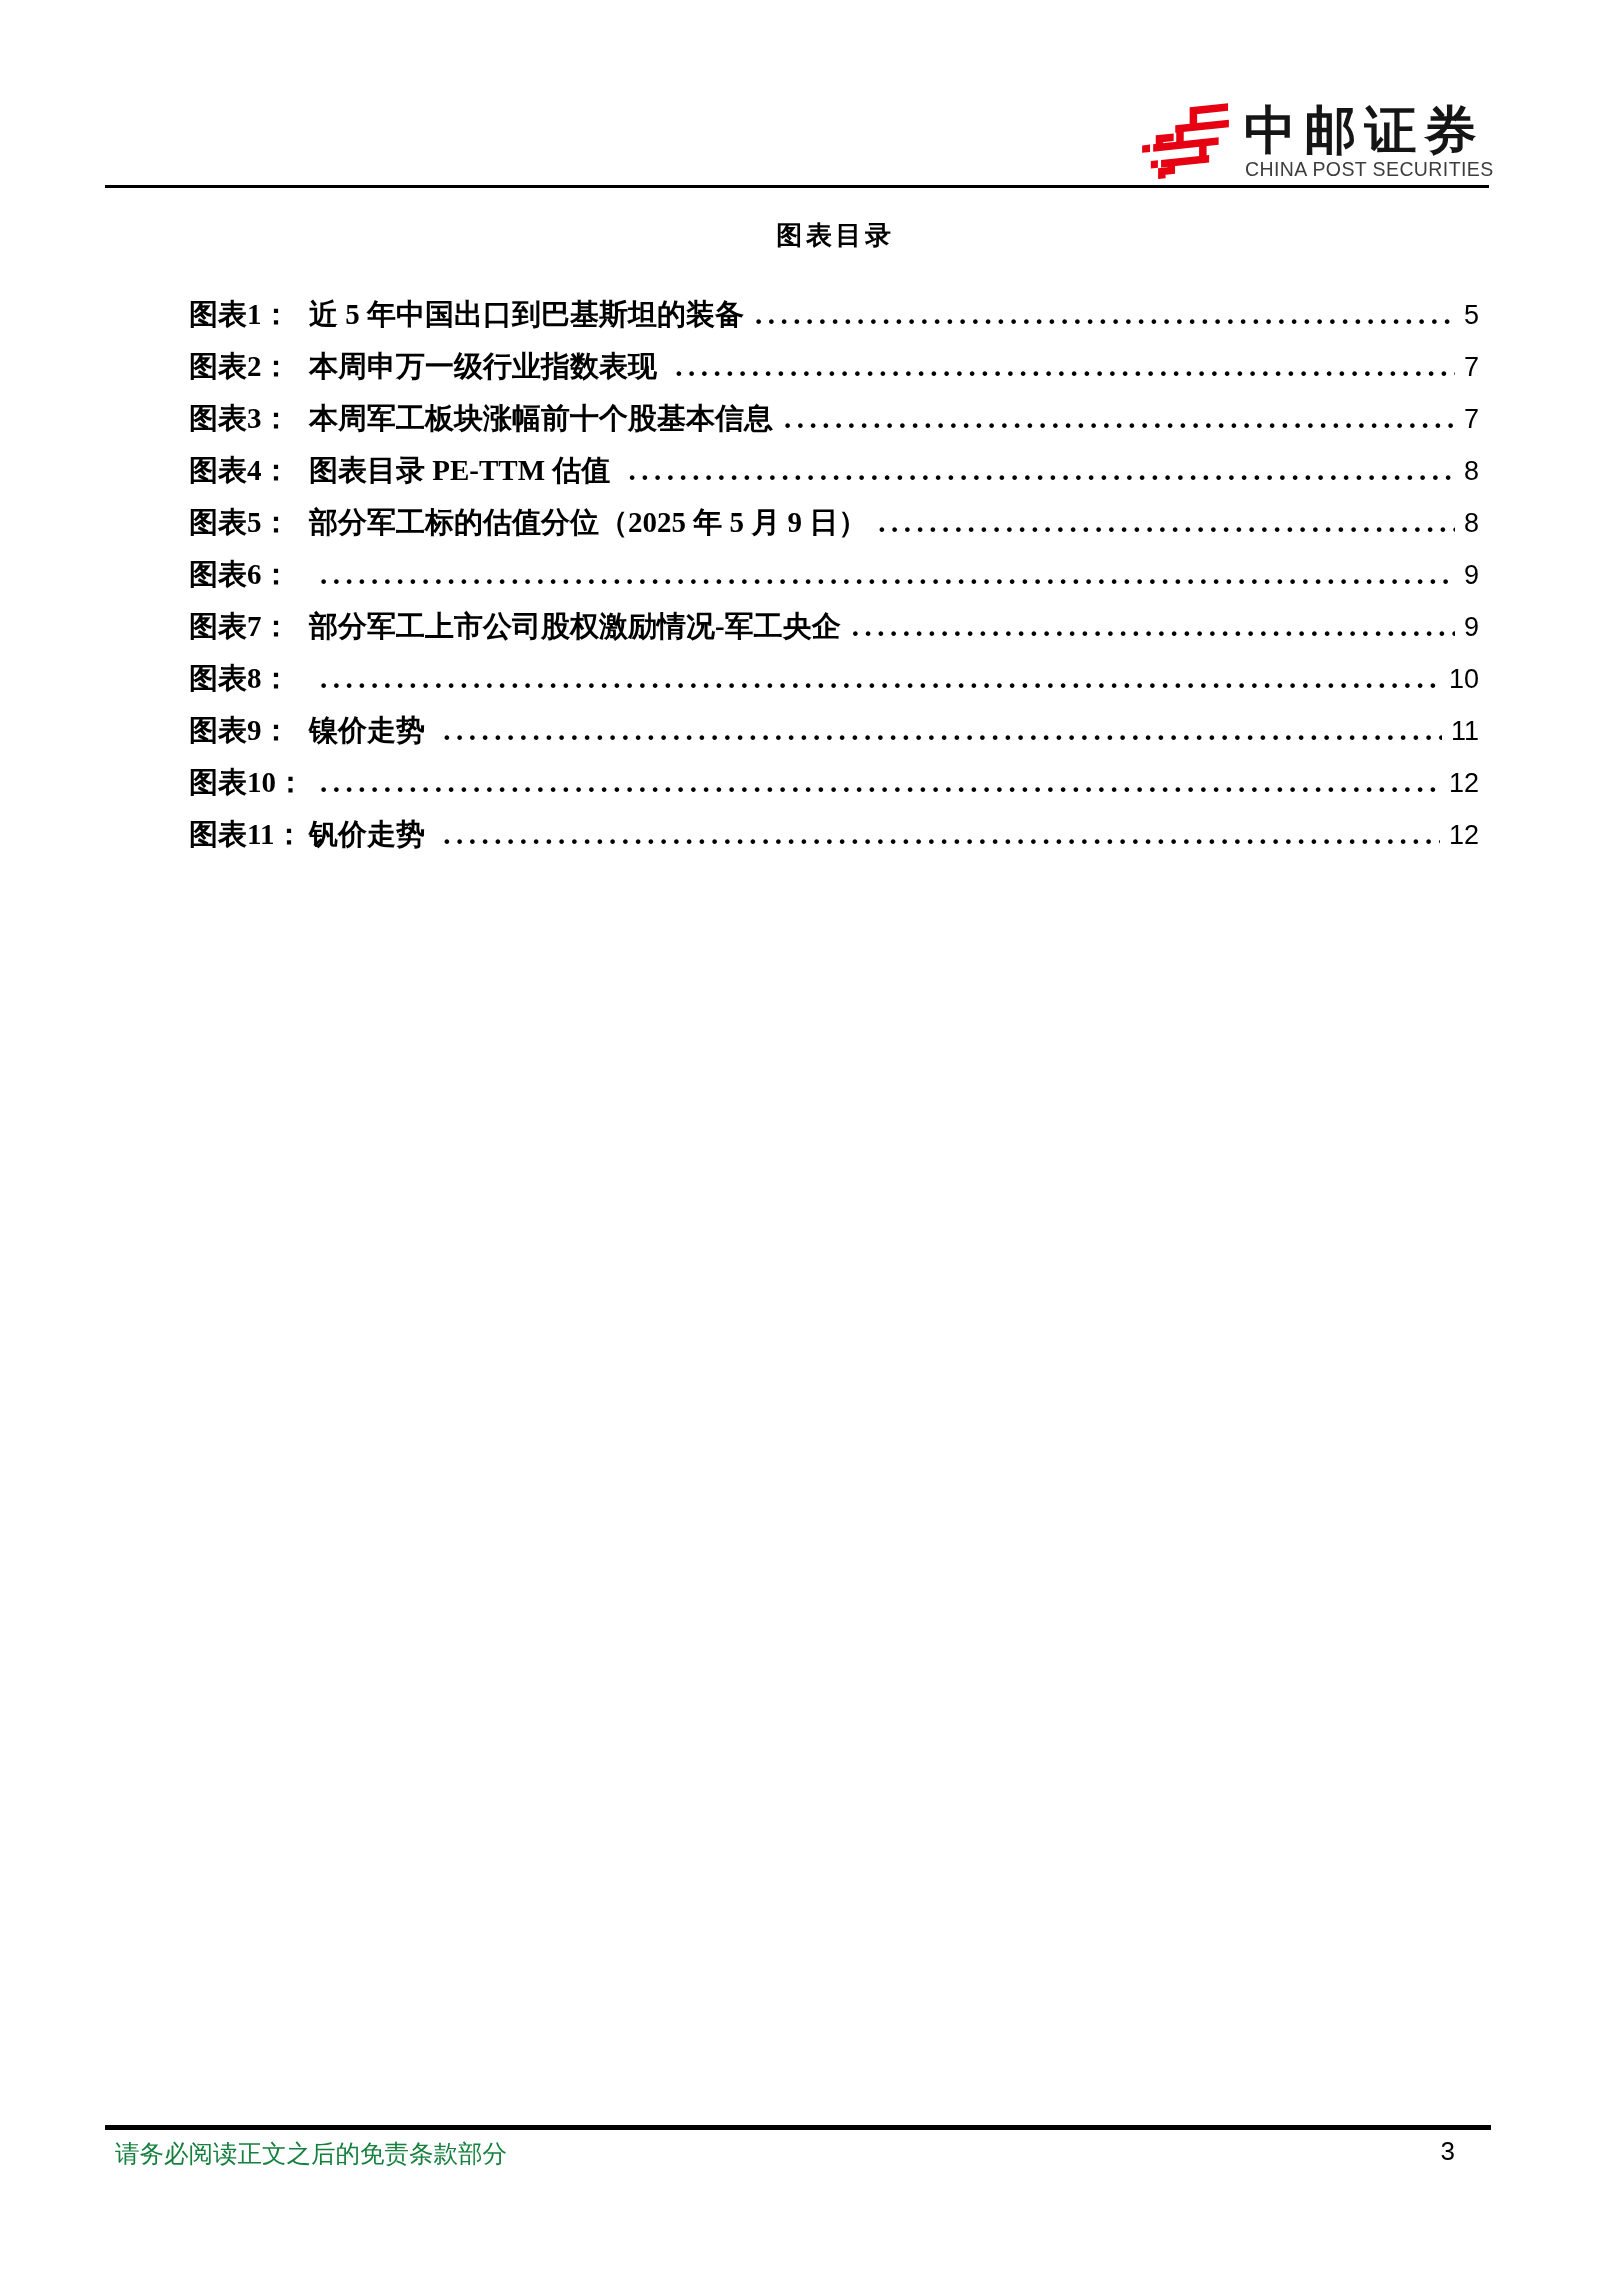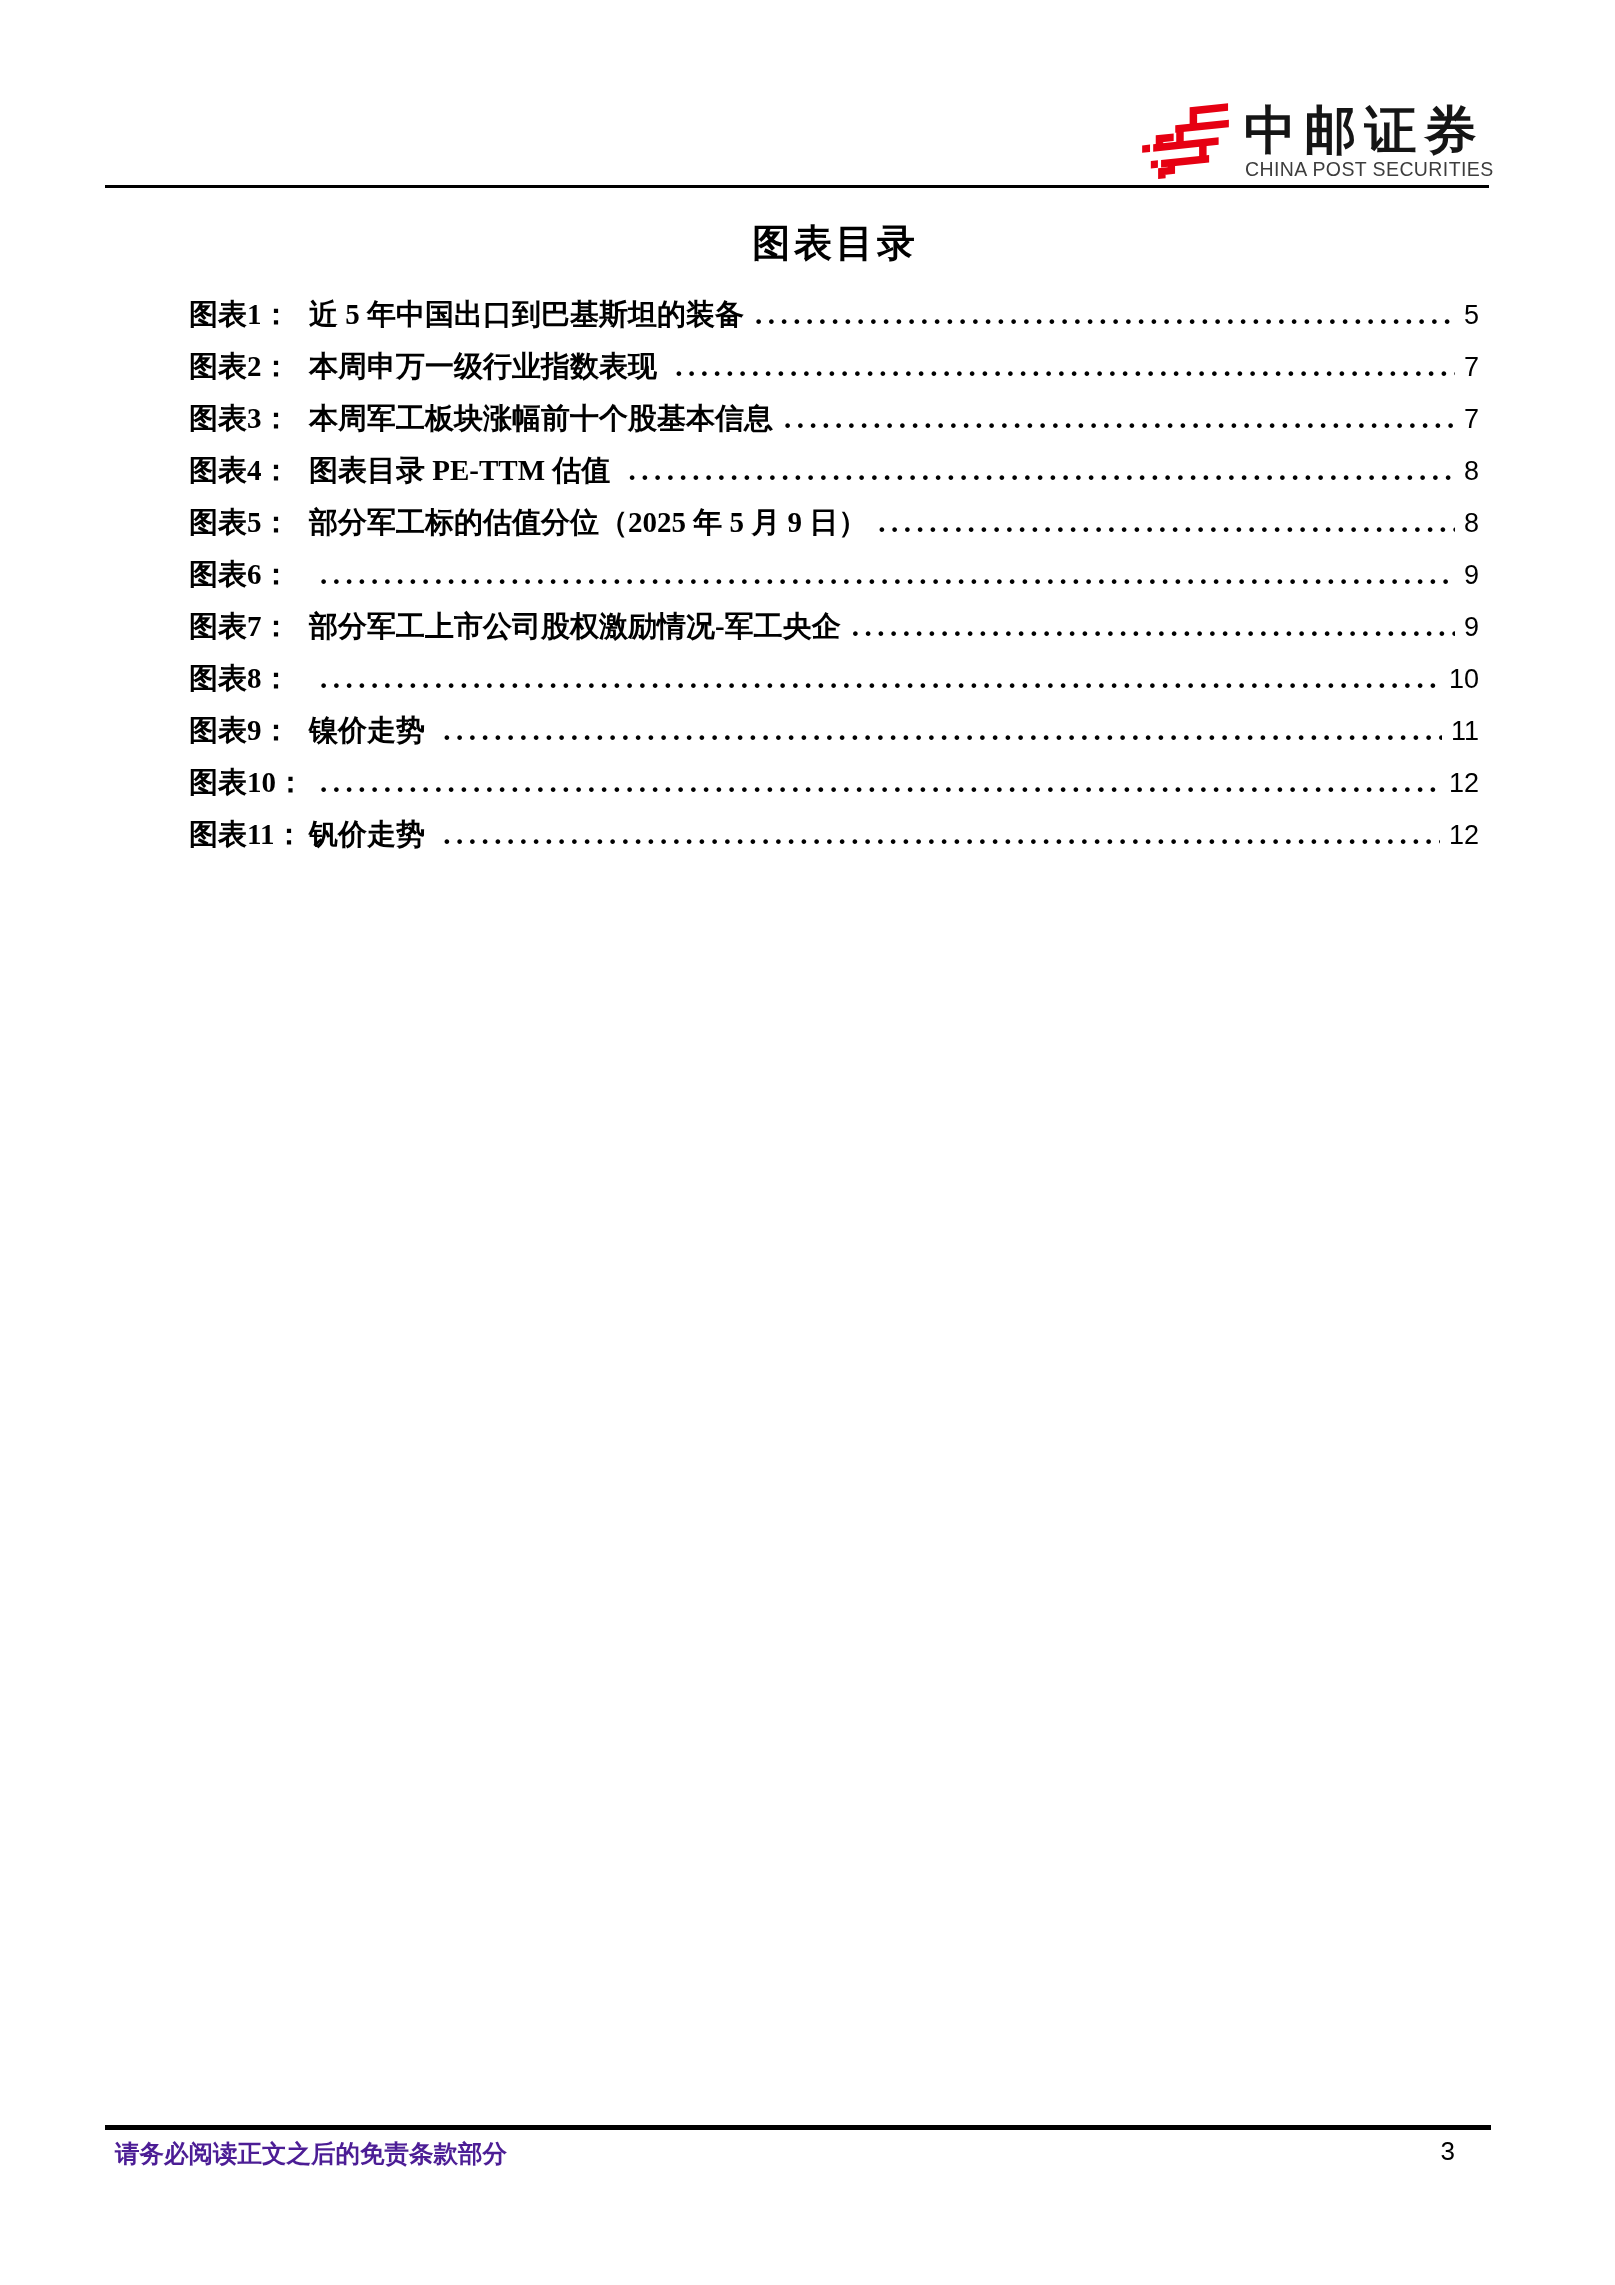--- a/index.html
+++ b/index.html
@@ -57,21 +57,21 @@
 
   
   .doc-title {
     position: absolute;
     top: 218px;
     left: 0;
     width: 100%;
     padding-left: 55px;
     margin: 0;
     text-align: center;
-    font-size: 38px;
+    font-size: 26px;
     font-weight: 700;
     letter-spacing: 3.6px;
     color: #000;
   }
 
   
   .toc {
     position: absolute;
     top: 295px;
     left: 189px;
@@ -116,22 +116,22 @@
     left: 105px;
     width: 1386px;
     height: 4.5px;
     background: #000;
   }
   .footer-disclaimer {
     position: absolute;
     top: 2137px;
     left: 115px;
     font-size: 24.5px;
-    font-weight: 700;
-    color: #4c1d95;
+    font-weight: 400;
+    color: #15803d;
   }
   .footer-page {
     position: absolute;
     top: 2136px;
     right: 161px;
     font-family: "Liberation Sans", sans-serif;
     font-size: 26px;
     font-weight: 400;
     color: #000;
   }

